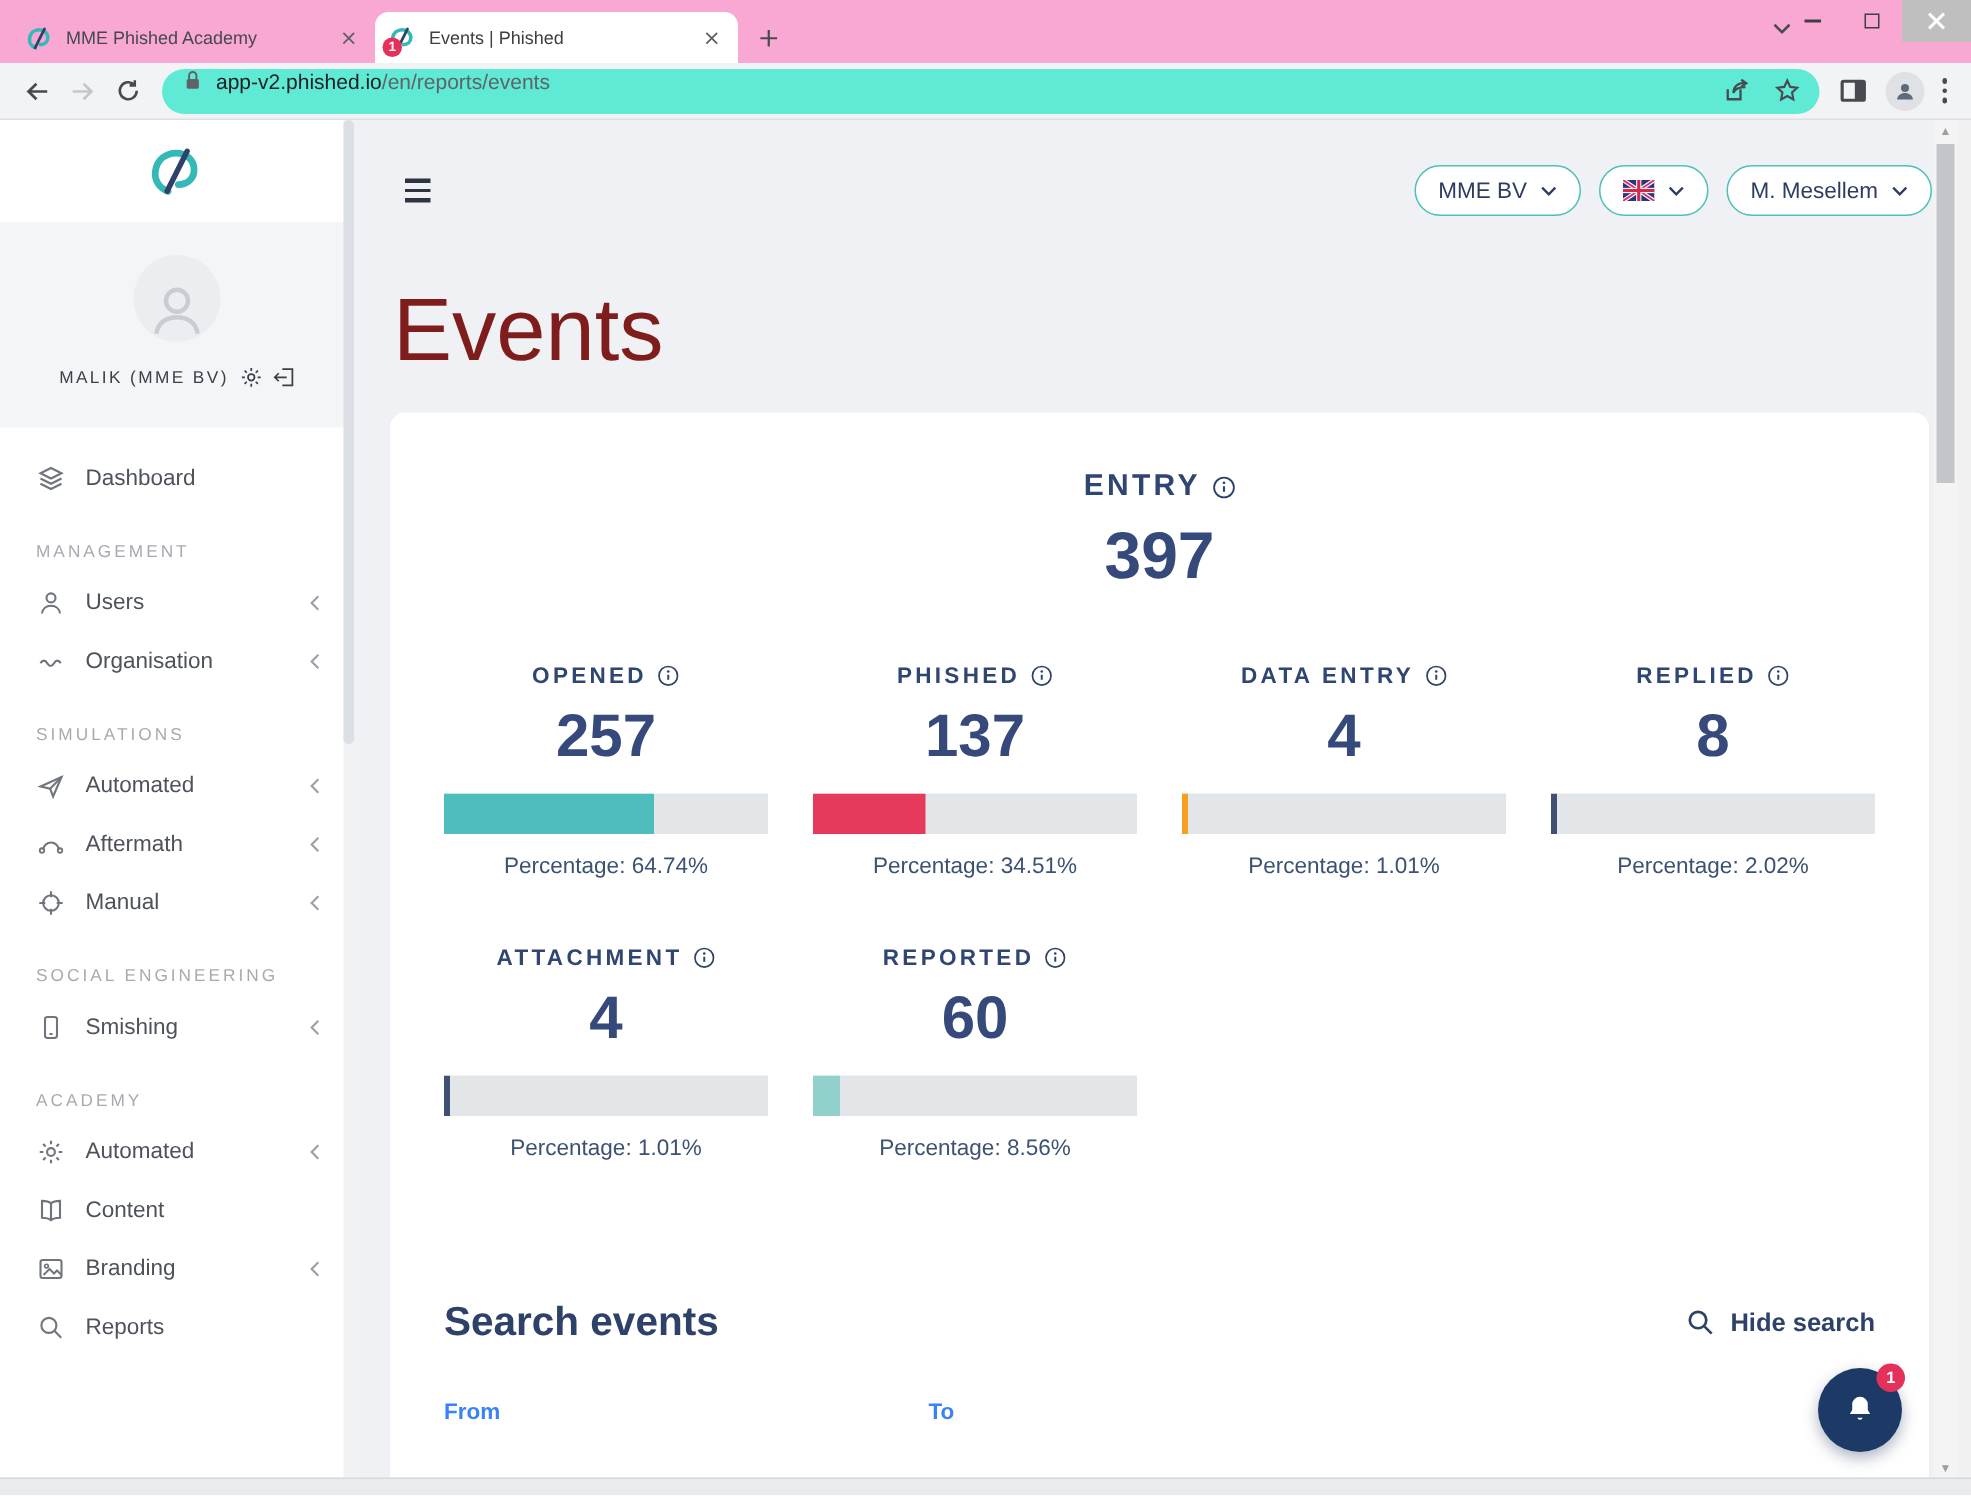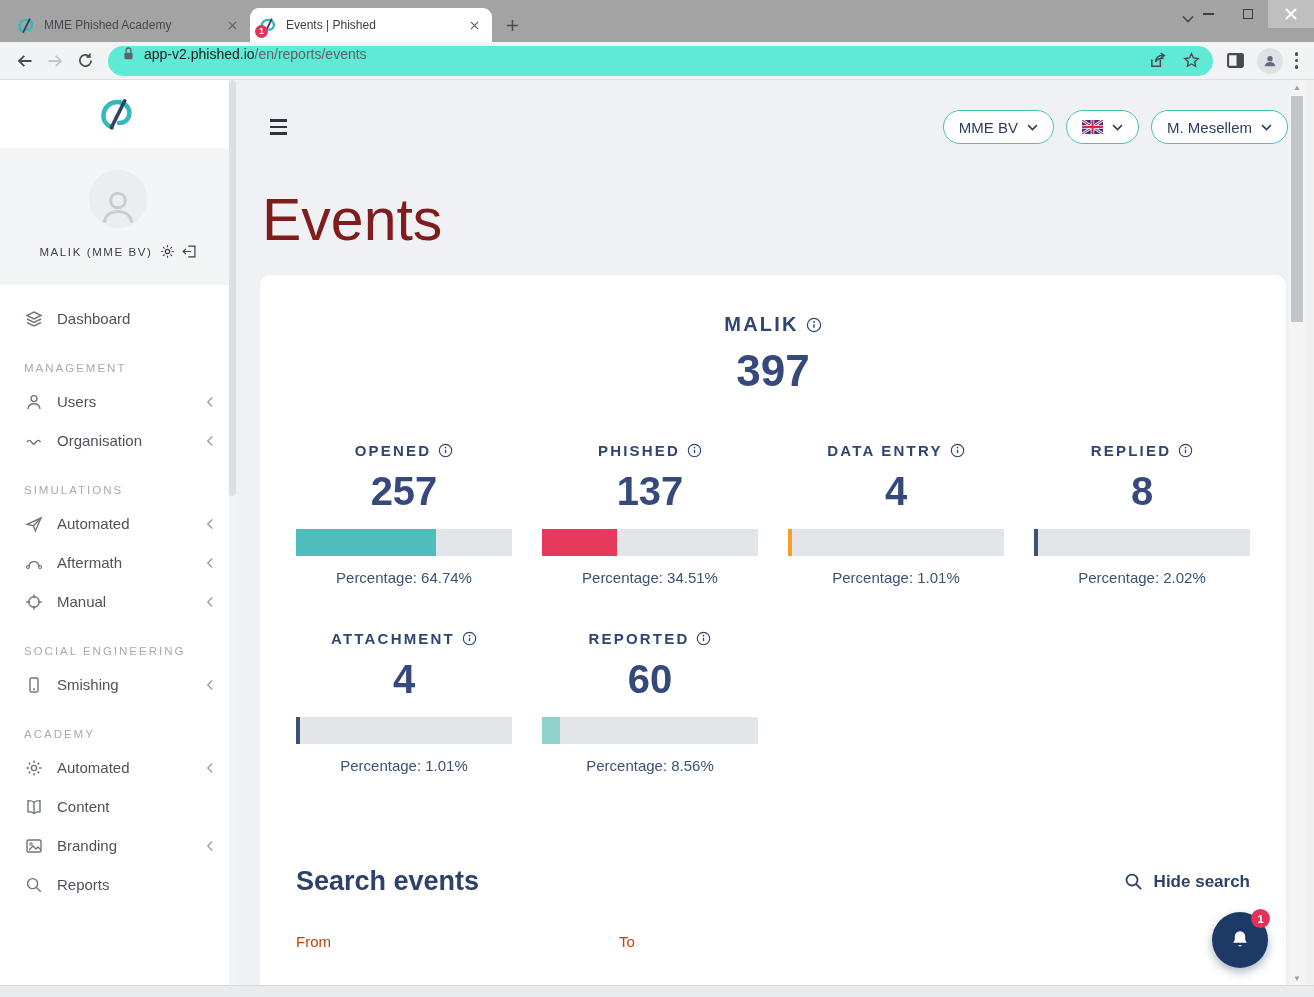--- a/index.html
+++ b/index.html
@@ -1,21 +1,21 @@
 <!DOCTYPE html>
 <html><head>
 <meta charset="utf-8">
 <style>
   * { margin:0; padding:0; box-sizing:border-box; }
   html,body { width:1314px; height:997px; overflow:hidden; }
   body { font-family:"Liberation Sans", sans-serif; }
   .window { position:relative; width:1314px; height:997px; background:#fff; overflow:hidden; }
 
   
-  .tabstrip { position:relative; height:42px; background:#a3a3a3; display:flex; align-items:flex-end; padding-left:8px; }
+  .tabstrip { position:relative; height:42px; background:#f9a8d4; display:flex; align-items:flex-end; padding-left:8px; }
   .tab { height:34px; width:242px; display:flex; align-items:center; padding:0 10px; border-radius:9px 9px 0 0; font-size:12px; color:#45494e; }
   .tab.active { background:#fff; color:#3c4043; }
   .tab-fav { position:relative; width:17px; height:17px; margin-right:9px; flex:0 0 auto; }
   .tab-badge { position:absolute; left:-5px; bottom:-4px; width:13px; height:13px; border-radius:50%; background:#e5305a; color:#fff; font-size:9px; font-weight:bold; display:flex; align-items:center; justify-content:center; }
   .tab-title { flex:1; white-space:nowrap; overflow:hidden; }
   .tab-close { width:16px; height:16px; display:flex; align-items:center; justify-content:center; border-radius:50%; color:#5f6368; }
   .newtab { width:28px; height:28px; margin:0 0 3px 6px; display:flex; align-items:center; justify-content:center; color:#474b50; }
   .tabstrip-chevron { position:absolute; right:120px; top:15px; color:#474b50; }
   .win-controls { position:absolute; right:0; top:0; height:28px; display:flex; }
   .win-btn { width:40px; height:28px; display:flex; align-items:center; justify-content:center; }
@@ -74,21 +74,21 @@
   .stat { text-align:center; }
   .stat-value { font-size:40px; font-weight:700; color:#35497b; margin-top:10px; }
   .bar { height:27px; background:#e3e6e9; margin-top:15px; overflow:hidden; }
   .bar-fill { height:100%; min-width:4px; }
   .stat-pct { margin-top:13px; font-size:15px; color:#3c5273; }
 
   .search-head { display:flex; justify-content:space-between; align-items:center; margin-top:92px; }
   .search-title { font-size:27px; font-weight:600; color:#2e4269; }
   .hide-search { display:flex; align-items:center; gap:11px; color:#2e4269; font-size:17px; font-weight:600; cursor:pointer; }
   .fromto { display:grid; grid-template-columns:323px 1fr; margin-top:36px; }
-  .ft-label { font-size:15px; font-weight:400; color:#c2410c; }
+  .ft-label { font-size:15px; font-weight:700; color:#3b82f6; }
 
   
   .fab { position:absolute; left:1212px; top:912px; width:56px; height:56px; border-radius:50%; background:#1d3a66; display:flex; align-items:center; justify-content:center; box-shadow:0 4px 10px rgba(20,40,80,.35); z-index:60; cursor:pointer; }
   .fab-badge { position:absolute; right:-2px; top:-3px; width:19px; height:19px; border-radius:50%; background:#e5305a; color:#fff; font-size:11px; font-weight:bold; display:flex; align-items:center; justify-content:center; }
 
   
   .vscroll { position:absolute; left:1289px; top:80px; width:16px; height:905px; background:#f4f4f4; z-index:40; }
   .vs-arrow { position:absolute; left:0; width:16px; height:14px; display:flex; align-items:center; justify-content:center; color:#9a9da1; font-size:8px; }
   .vs-up { top:0; } .vs-down { bottom:0; }
   .vs-thumb { position:absolute; left:2px; top:16px; width:12px; height:226px; background:#c2c5c9; }
@@ -447,21 +447,21 @@
             </span>
           </button>
         </div>
       </div>
 
       <h1 class="page-title">Events</h1>
 
       <div class="card">
         <div class="sent-block">
           <div class="stat-label">
-            <span>MALIK</span>
+            <span>ENTRY</span>
             <span class="info-ico">
               <svg width="16" height="16" viewBox="0 0 16 16">
                   <circle cx="8" cy="8" r="6.6" fill="none" stroke="#2e4269" stroke-width="1.2"></circle>
                   <path d="M8 7.2v3.6" stroke="#2e4269" stroke-width="1.4"></path>
                   <circle cx="8" cy="4.9" r="0.9" fill="#2e4269"></circle>
                 </svg>
             </span>
           </div>
           <div class="sent-value">397</div>
         </div>

